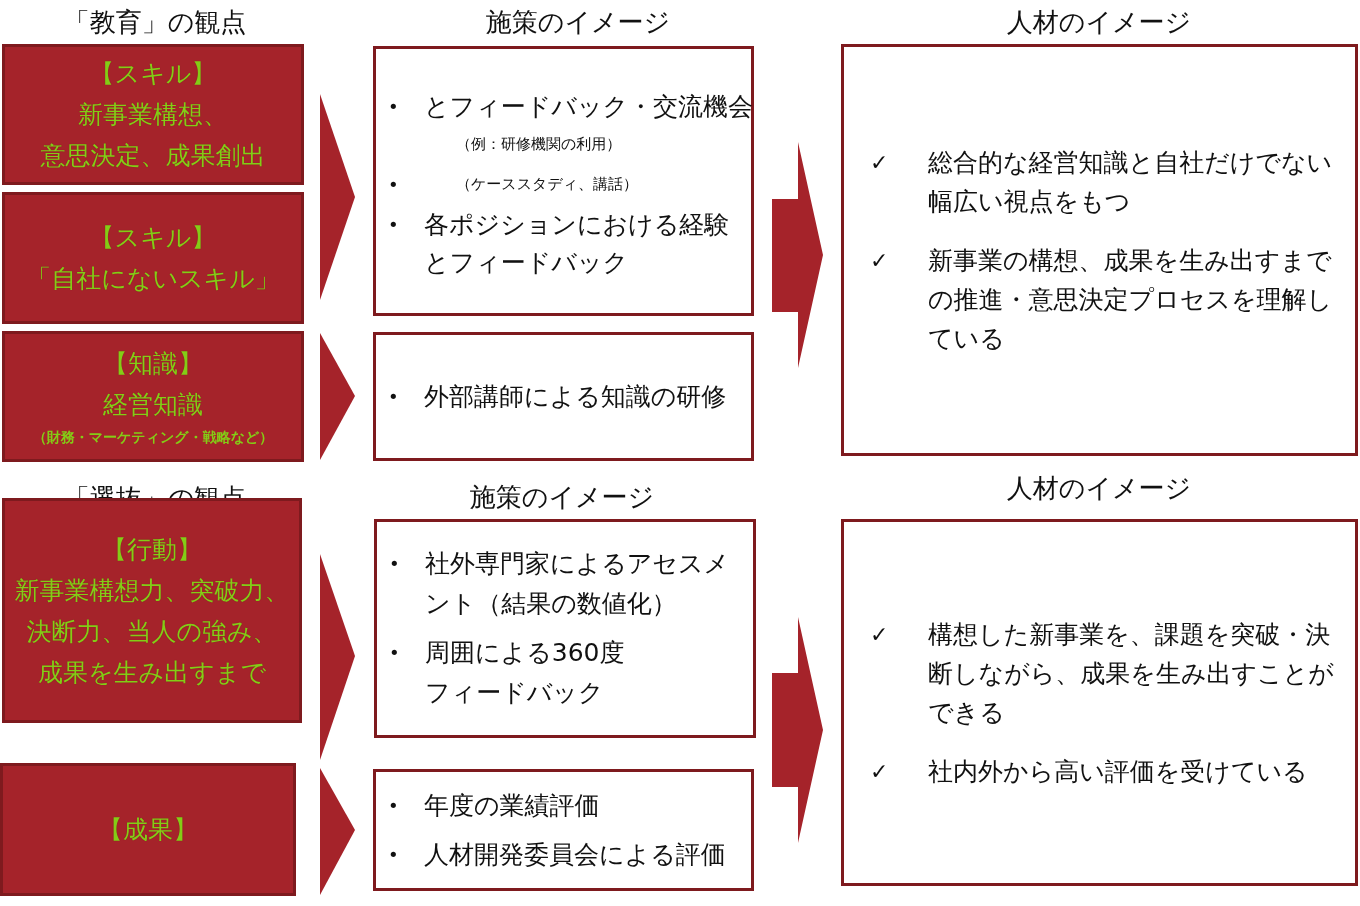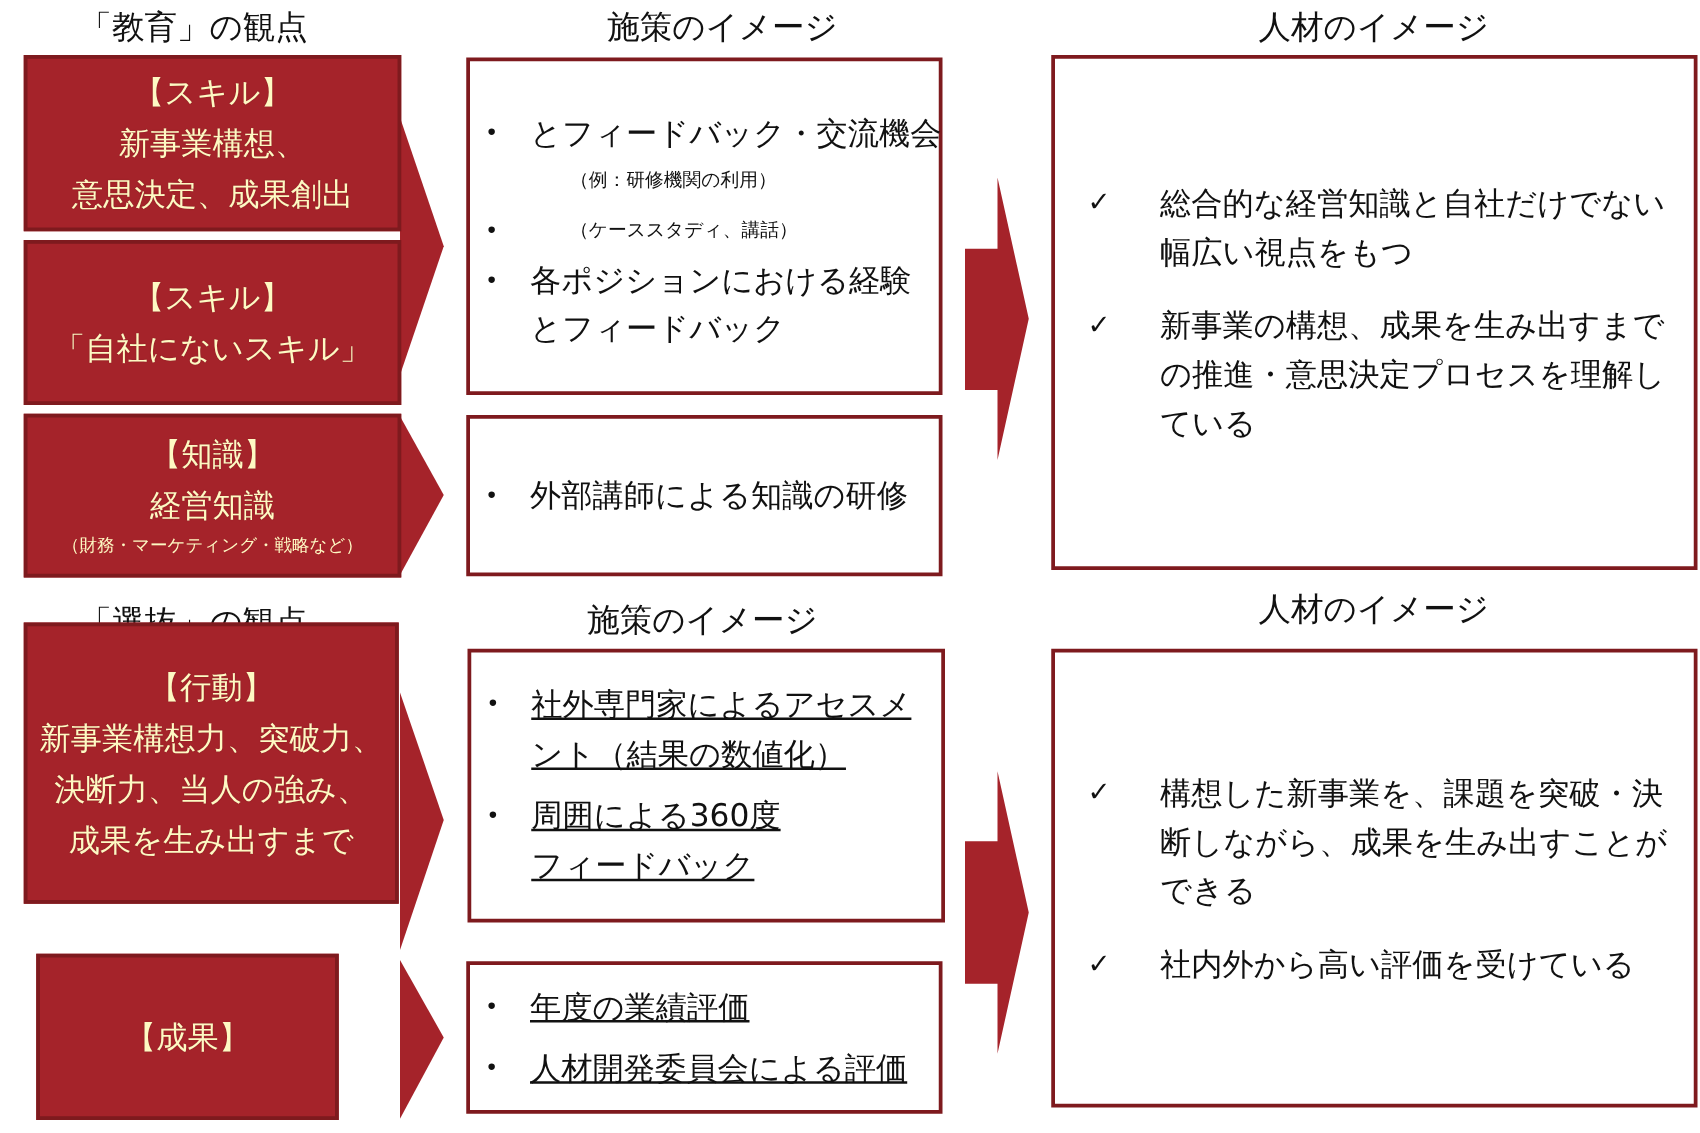--- a/index.html
+++ b/index.html
@@ -1,30 +1,30 @@
 <!DOCTYPE html>
 <html><head>
 <meta charset="utf-8">
 <style>
   html, body { margin:0; padding:0; background:#ffffff; }
   body { width:1360px; height:906px; position:relative; overflow:hidden;
          font-family:"DejaVu Sans","Liberation Sans",sans-serif; color:#111; }
   .hdr { position:absolute; width:320px; text-align:center; font-size:26px; line-height:34px; color:#111; white-space:nowrap; }
   .redbox { position:absolute; box-sizing:border-box; background:#A5232A; border:3px solid #7E1A1E;
-            display:flex; flex-direction:column; align-items:center; justify-content:center; color:#fef9c3;margin-left:17px; }
+            display:flex; flex-direction:column; align-items:center; justify-content:center; color:#84cc16; }
   .redbox .ln { font-size:25px; line-height:41px; white-space:nowrap; text-shadow:0 0 1px rgba(0,0,0,0.25); }
-  .redbox .note { font-size:14px; font-weight:normal; line-height:25px; white-space:nowrap; }
+  .redbox .note { font-size:14px; font-weight:bold; line-height:25px; white-space:nowrap; }
   .wbox { position:absolute; box-sizing:border-box; background:#fff; border:3px solid #7E1A1E;
           display:flex; flex-direction:column; justify-content:center; }
   .item { position:relative; }
   .item + .item { margin-top:4px; }
   .pol .bul { position:absolute; left:12px; top:0; font-size:18px; line-height:38px; }
   .pol .txt { margin-left:48px; font-size:25px; line-height:38px; white-space:nowrap; }
   .pol .sub { margin-left:80px; font-size:15px; line-height:36px; white-space:nowrap; }
-  .pol.wide .txt { line-height:40px;text-decoration:underline; }
+  .pol.wide .txt { line-height:40px; }
   .pol.wide .bul { line-height:40px; }
   .pol.wide .item + .item { margin-top:9px; }
   .tal .chk { position:absolute; left:26px; top:0; font-size:22px; font-weight:bold; line-height:39px; }
   .tal .txt { margin-left:84px; font-size:25px; line-height:39px; white-space:nowrap; }
   .tal .item + .item { margin-top:20px; }
   svg.shapes { position:absolute; left:0; top:0; }
 </style>
 </head>
 <body>
 
@@ -96,21 +96,21 @@
 <div class="hdr" style="left:-5px; top:481px;">「選抜」の観点</div>
 <div class="hdr" style="left:402px; top:480px;">施策のイメージ</div>
 <div class="hdr" style="left:939px; top:471px;">人材のイメージ</div>
 
 <div class="redbox" style="left:2px; top:498px; width:300px; height:225px;">
   <div class="ln">【行動】</div>
   <div class="ln">新事業構想力、突破力、</div>
   <div class="ln">決断力、当人の強み、</div>
   <div class="ln">成果を生み出すまで</div>
 </div>
-<div class="redbox" style="left:12px; top:763px; width:242px; height:133px;">
+<div class="redbox" style="left:0; top:763px; width:296px; height:133px;">
   <div class="ln">【成果】</div>
 </div>
 
 <div class="wbox pol wide" style="left:374px; top:519px; width:382px; height:219px;">
   <div class="item">
     <span class="bul">•</span>
     <div class="txt">社外専門家によるアセスメ</div>
     <div class="txt">ント（結果の数値化）</div>
   </div>
   <div class="item">

